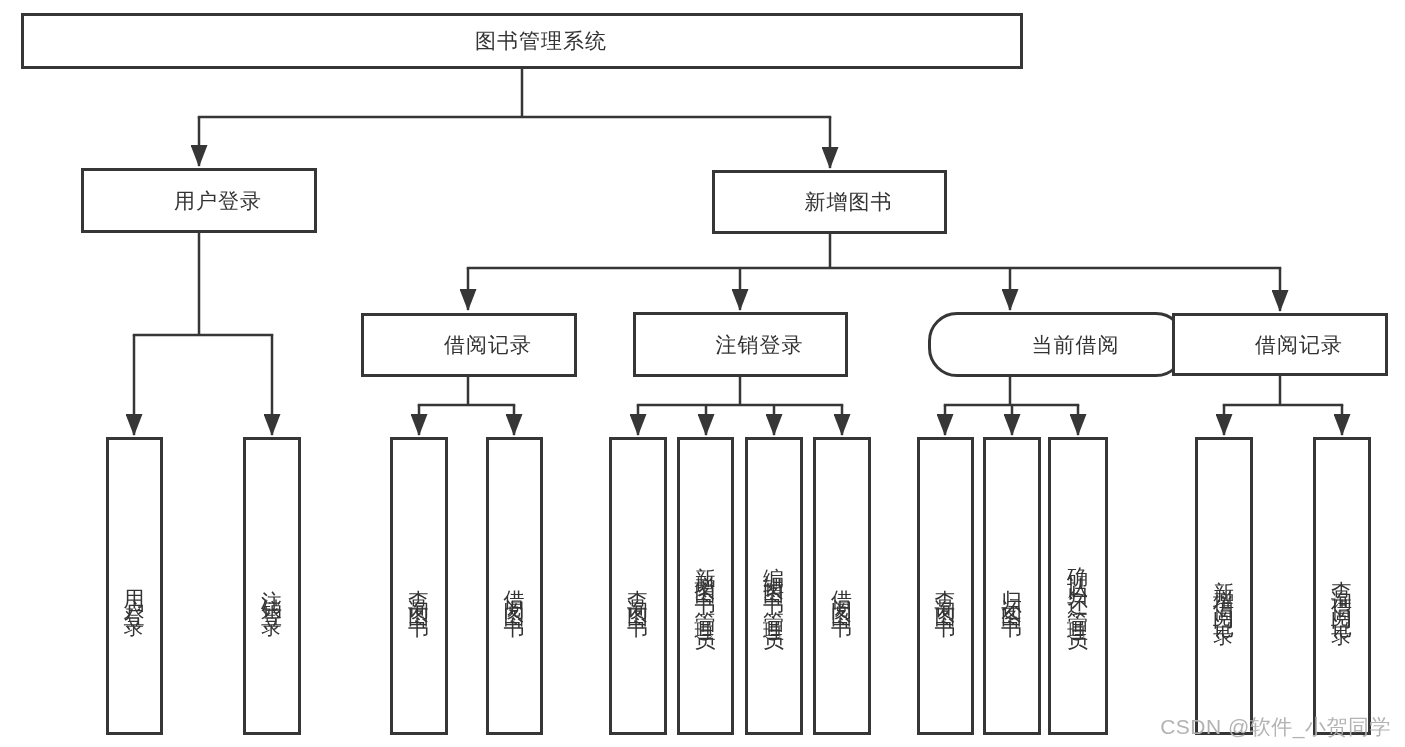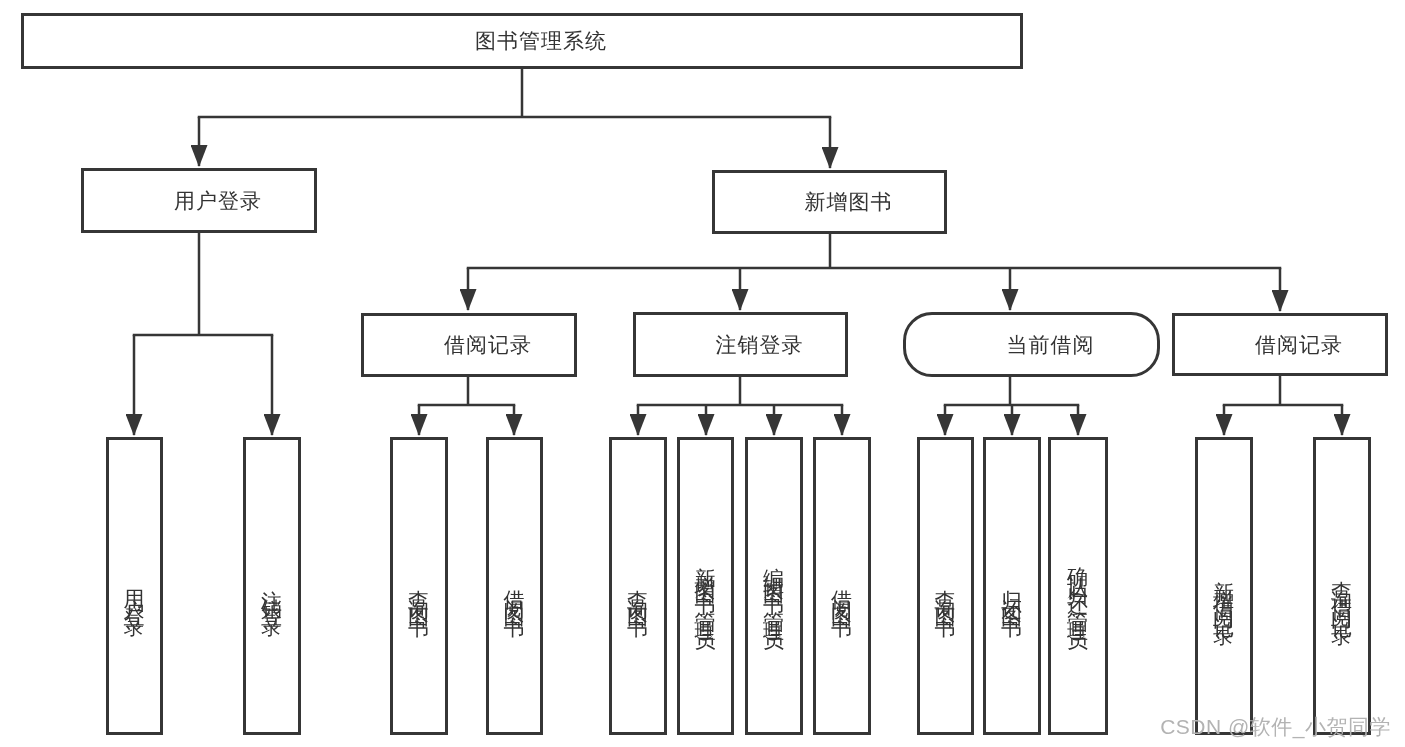--- a/index.html
+++ b/index.html
@@ -109,21 +109,21 @@
   <div class="node hbox" style="left:712px; top:170px; width:235px; height:64px;">
     <span class="label">新增图书</span>
   </div>
 
   <div class="node hbox" style="left:361px; top:313px; width:216px; height:64px;">
     <span class="label">借阅记录</span>
   </div>
   <div class="node hbox" style="left:633px; top:312px; width:215px; height:65px;">
     <span class="label">注销登录</span>
   </div>
-  <div class="node hbox" style="left:903px; top:312px; width:257px; height:65px;border-radius:29px;">
+  <div class="node hbox" style="left:928px; top:312px; width:257px; height:65px;border-radius:29px;">
     <span class="label">当前借阅</span>
   </div>
   <div class="node hbox" style="left:1172px; top:313px; width:216px; height:63px;">
     <span class="label">借阅记录</span>
   </div>
 
   <div class="node vbox" style="left:106px; top:437px; width:57px; height:298px;">
     <span class="label">用户登录</span>
   </div>
   <div class="node vbox" style="left:243px; top:437px; width:58px; height:298px;">

